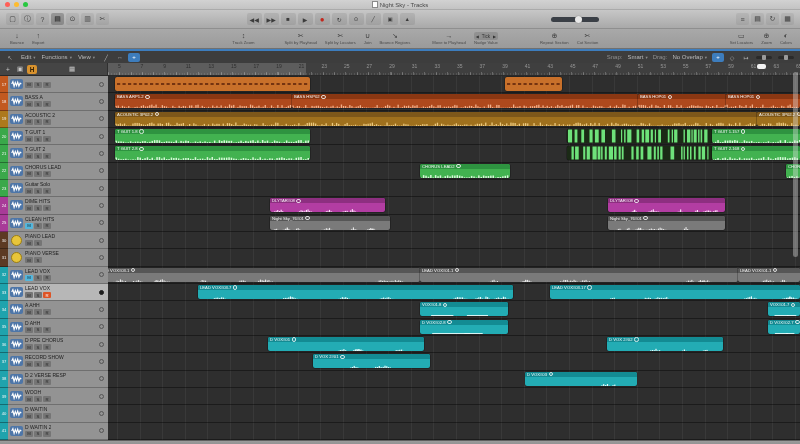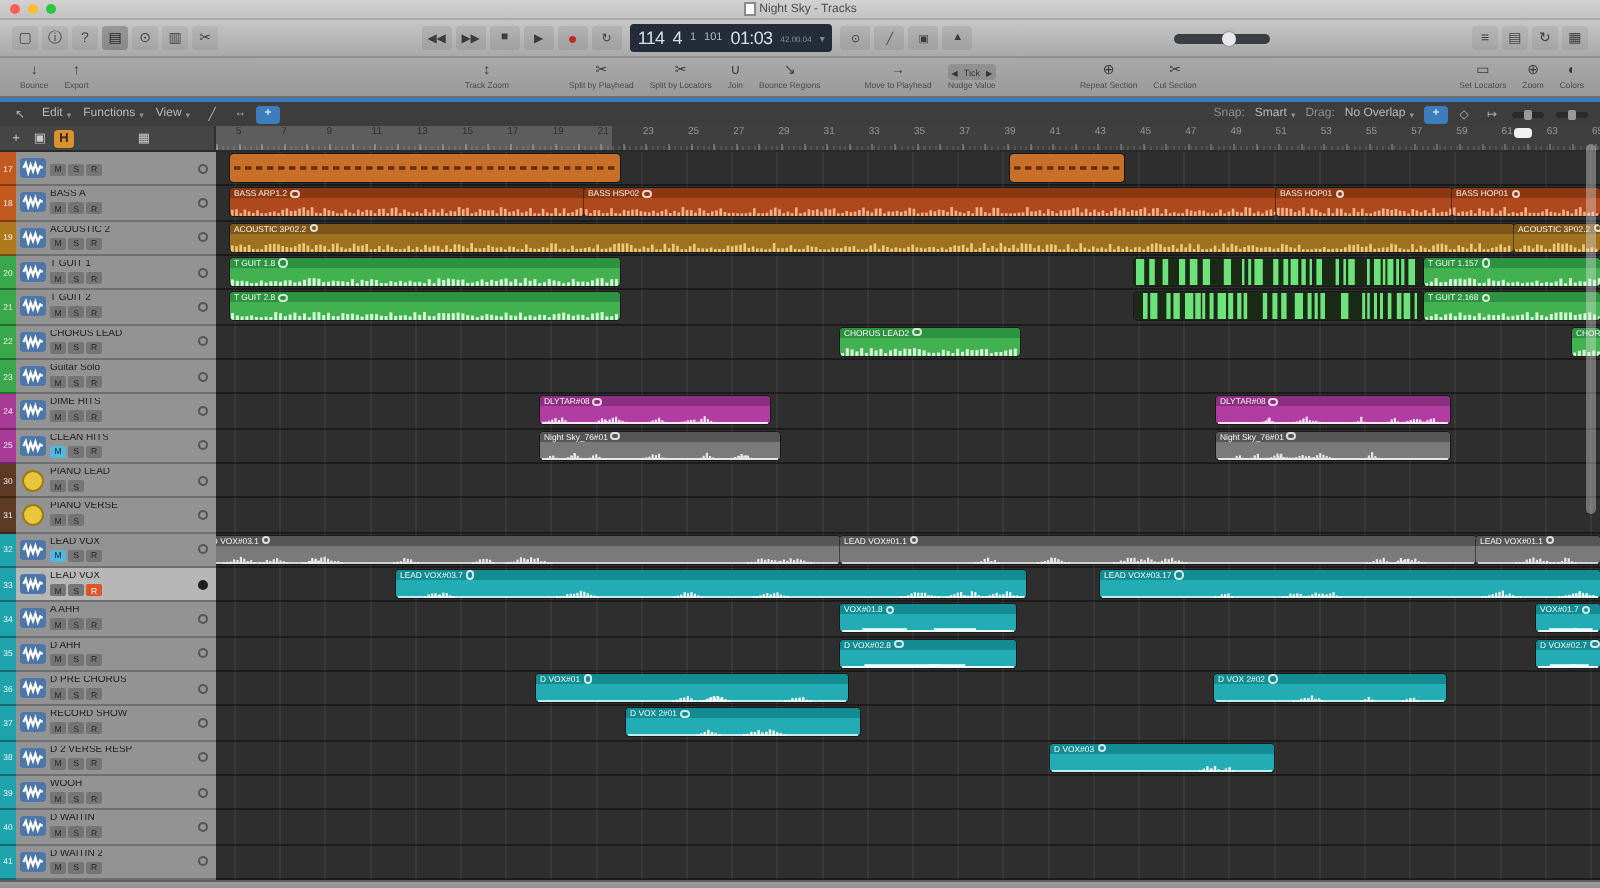--- a/index.html
+++ b/index.html
@@ -133,29 +133,20 @@
     </div>
   <div class="spacer"></div>
   <div id="tb-transport" style="display:flex;">
       <div class="tbtn">◀◀</div>
       <div class="tbtn">▶▶</div>
       <div class="tbtn">■</div>
       <div class="tbtn">▶</div>
       <div class="tbtn rec">●</div>
       <div class="tbtn">↻</div>
     </div>
-  <div class="lcd">
-    <span class="big">114</span>
-    <span class="big">4</span>
-    <span class="sm">1</span>
-    <span class="sm">101</span>
-    <span class="big">01:03</span>
-    <span class="xs">42.00.04</span>
-    <span class="chev">▾</span>
-  </div>
   <div id="tb-lcdbtns" style="display:flex;">
       <div class="tbtn" style="font-size: 5.5px;">⊙</div>
       <div class="tbtn" style="font-size: 5.5px;">╱</div>
       <div class="tbtn" style="font-size: 5.5px;">▣</div>
       <div class="tbtn" style="font-size: 5.5px;">▲</div>
     </div>
   <div class="spacer"></div>
   <div class="volslider">
     <span class="volknob" id="volknob" style="left: calc(58% - 4px);"></span>
   </div>

